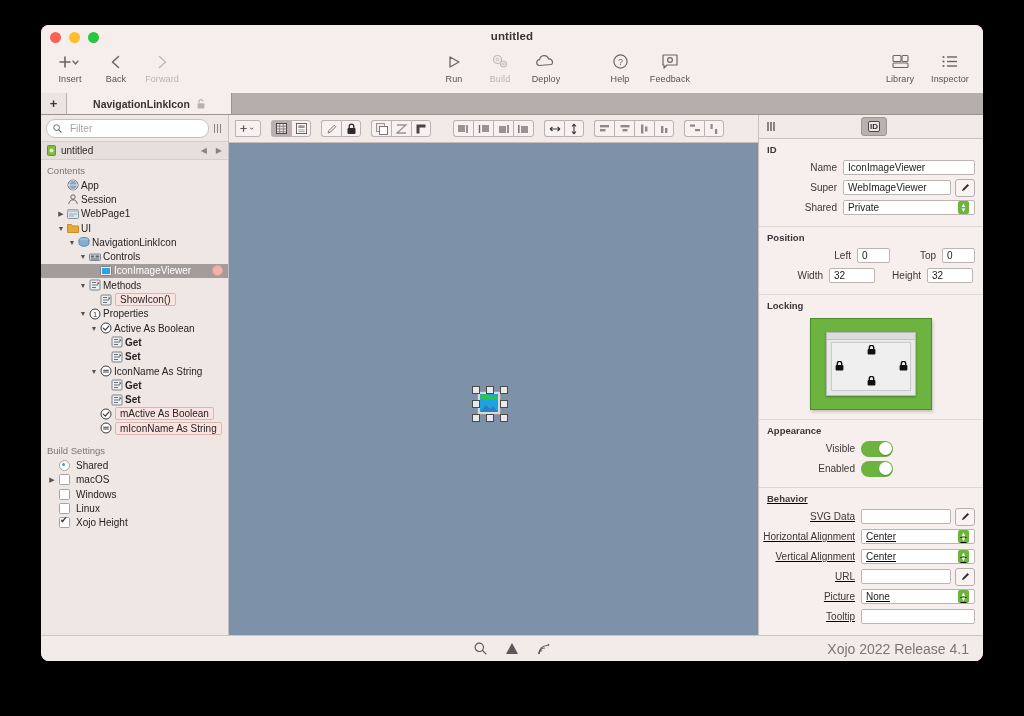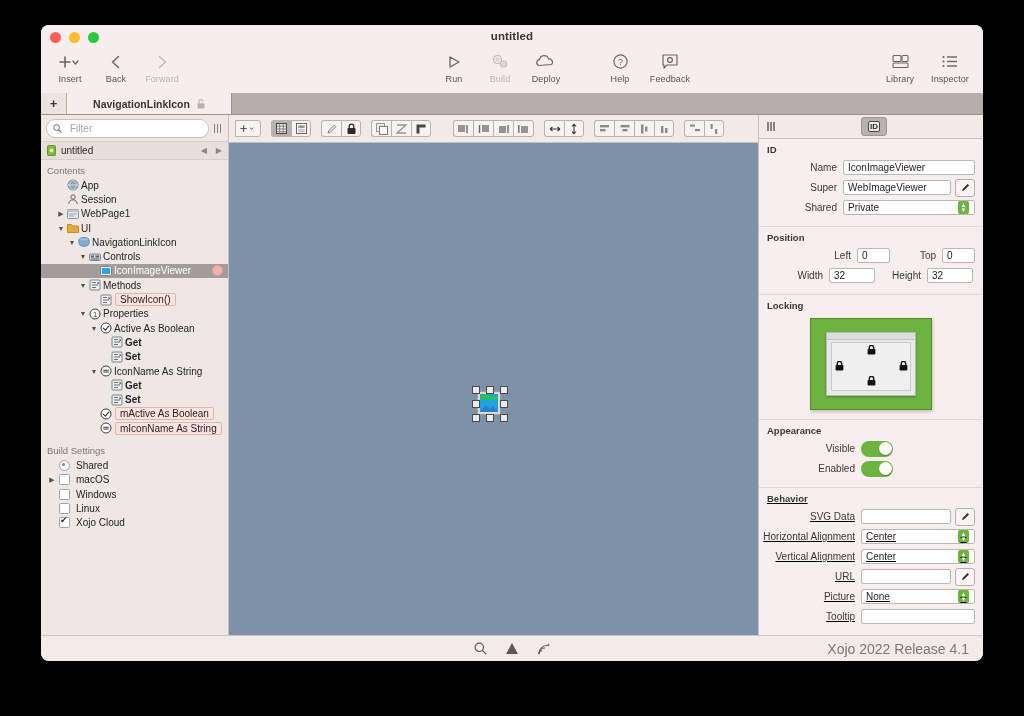--- a/index.html
+++ b/index.html
@@ -702,21 +702,21 @@
             <div class="bs-row">
               <span style="flex: 0 0 auto; width: 6px;"></span>
               <span class="tri"></span>
               <span class="chk"></span>
               <span style="margin-left: 6px;">Linux</span>
             </div>
             <div class="bs-row">
               <span style="flex: 0 0 auto; width: 6px;"></span>
               <span class="tri"></span>
               <span class="chk on"></span>
-              <span style="margin-left: 6px;">Xojo Cloud</span>
+              <span style="margin-left: 6px;">Xojo Height</span>
             </div>
           </div>
       </div>
     </div>
 
     <div class="center">
       <div class="edtoolbar">
 
         <div class="seg">
           <button style="min-width:26px;">

